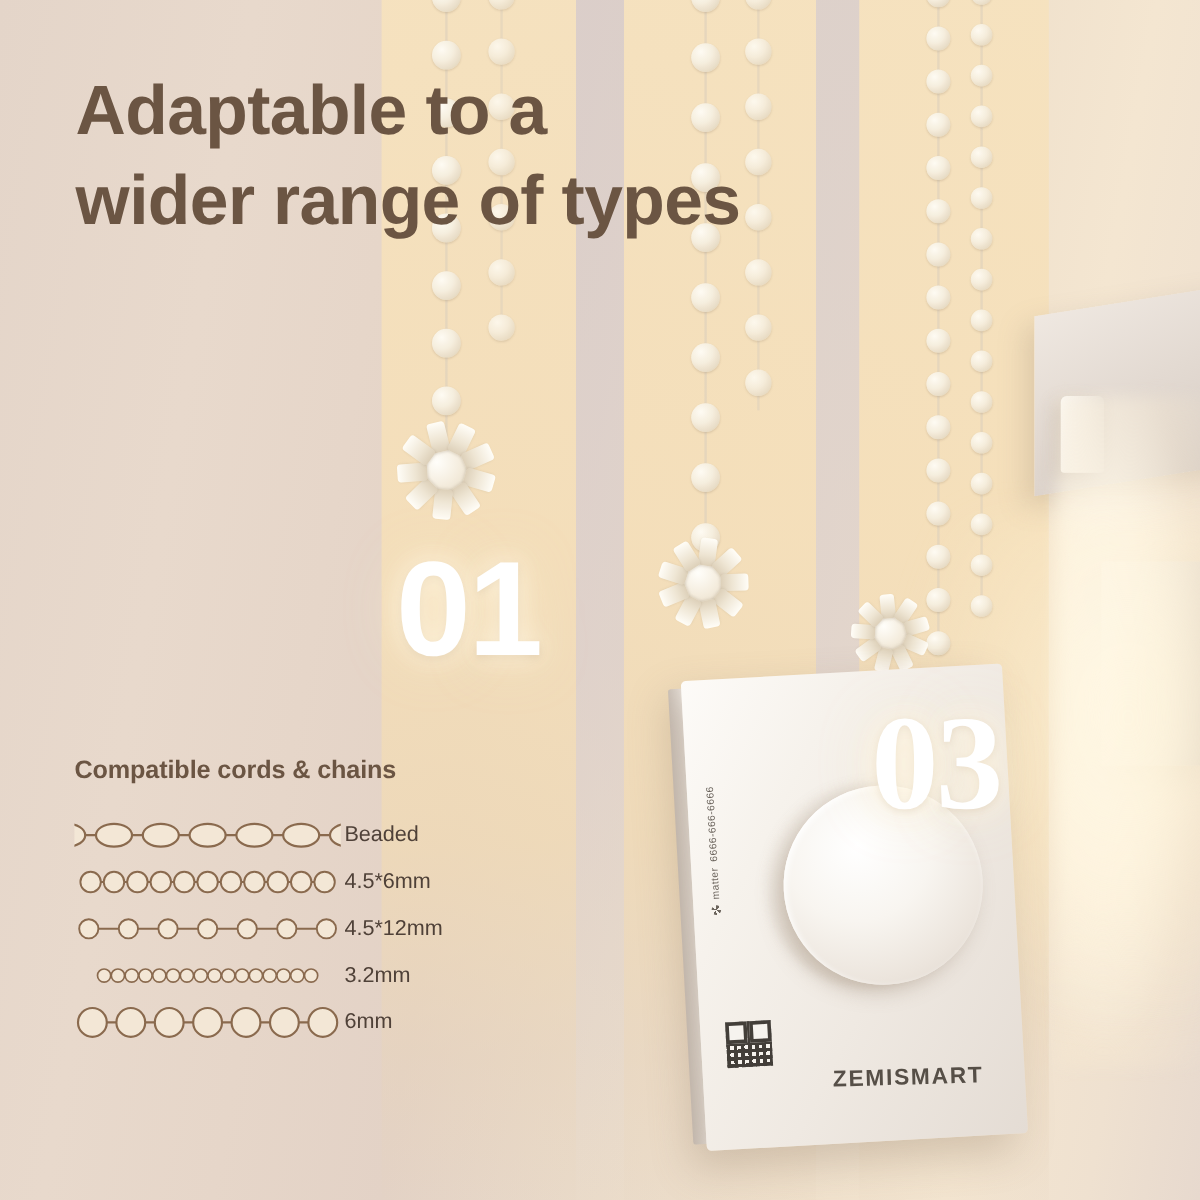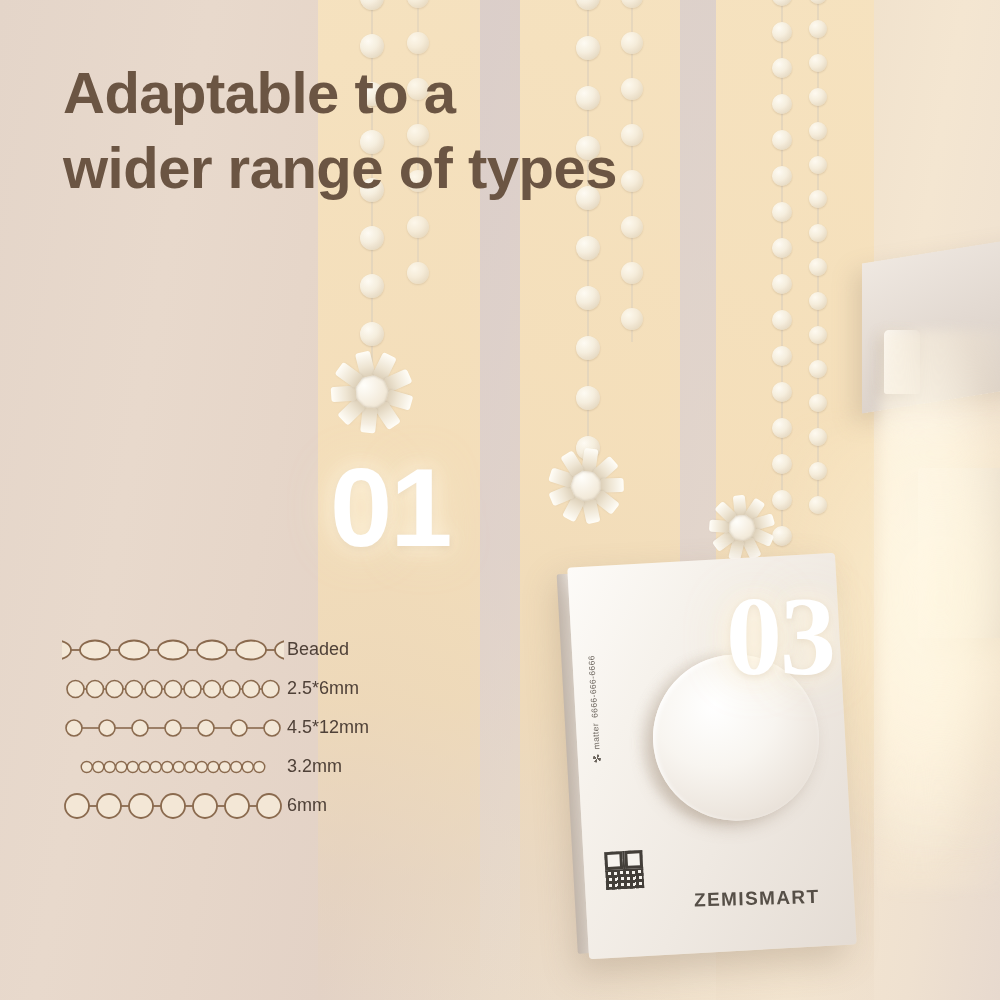--- a/index.html
+++ b/index.html
@@ -430,20 +430,21 @@
   <div class="callout n1">01</div>
   <div class="callout n3">03</div>
 
   <h1 class="heading">
     <span>Adaptable to a</span><br>
     <span>wider range of types</span>
   </h1>
 
 
   <div class="compat">
+    <div class="compat-title">Compatible cords &amp; chains</div>
     <div id="compat-rows">
         <div class="compat-row">
           <div class="chain-cell">
             <svg width="222" height="30" viewBox="0 0 222 30">
               <line x1="8" x2="19" y1="15" y2="15" stroke="#8a6a4e" stroke-width="1.8"></line>
               <line x1="47" x2="58" y1="15" y2="15" stroke="#8a6a4e" stroke-width="1.8"></line>
               <line x1="86" x2="97" y1="15" y2="15" stroke="#8a6a4e" stroke-width="1.8"></line>
               <line x1="125" x2="136" y1="15" y2="15" stroke="#8a6a4e" stroke-width="1.8"></line>
               <line x1="164" x2="175" y1="15" y2="15" stroke="#8a6a4e" stroke-width="1.8"></line>
               <line x1="203" x2="214" y1="15" y2="15" stroke="#8a6a4e" stroke-width="1.8"></line>
@@ -477,21 +478,21 @@
               <ellipse cx="72" cy="15" rx="8.5" ry="8.5" fill="#f3e7d6" stroke="#8a6a4e" stroke-width="1.6"></ellipse>
               <ellipse cx="91.5" cy="15" rx="8.5" ry="8.5" fill="#f3e7d6" stroke="#8a6a4e" stroke-width="1.6"></ellipse>
               <ellipse cx="111" cy="15" rx="8.5" ry="8.5" fill="#f3e7d6" stroke="#8a6a4e" stroke-width="1.6"></ellipse>
               <ellipse cx="130.5" cy="15" rx="8.5" ry="8.5" fill="#f3e7d6" stroke="#8a6a4e" stroke-width="1.6"></ellipse>
               <ellipse cx="150" cy="15" rx="8.5" ry="8.5" fill="#f3e7d6" stroke="#8a6a4e" stroke-width="1.6"></ellipse>
               <ellipse cx="169.5" cy="15" rx="8.5" ry="8.5" fill="#f3e7d6" stroke="#8a6a4e" stroke-width="1.6"></ellipse>
               <ellipse cx="189" cy="15" rx="8.5" ry="8.5" fill="#f3e7d6" stroke="#8a6a4e" stroke-width="1.6"></ellipse>
               <ellipse cx="208.5" cy="15" rx="8.5" ry="8.5" fill="#f3e7d6" stroke="#8a6a4e" stroke-width="1.6"></ellipse>
             </svg>
           </div>
-          <div class="compat-label">2.5*6mm</div>
+          <div class="compat-label">4.5*6mm</div>
         </div>
         <div class="compat-row">
           <div class="chain-cell">
             <svg width="222" height="30" viewBox="0 0 222 30">
               <line x1="19" x2="38" y1="15" y2="15" stroke="#8a6a4e" stroke-width="1.6"></line>
               <line x1="52" x2="71" y1="15" y2="15" stroke="#8a6a4e" stroke-width="1.6"></line>
               <line x1="85" x2="104" y1="15" y2="15" stroke="#8a6a4e" stroke-width="1.6"></line>
               <line x1="118" x2="137" y1="15" y2="15" stroke="#8a6a4e" stroke-width="1.6"></line>
               <line x1="151" x2="170" y1="15" y2="15" stroke="#8a6a4e" stroke-width="1.6"></line>
               <line x1="184" x2="203" y1="15" y2="15" stroke="#8a6a4e" stroke-width="1.6"></line>

